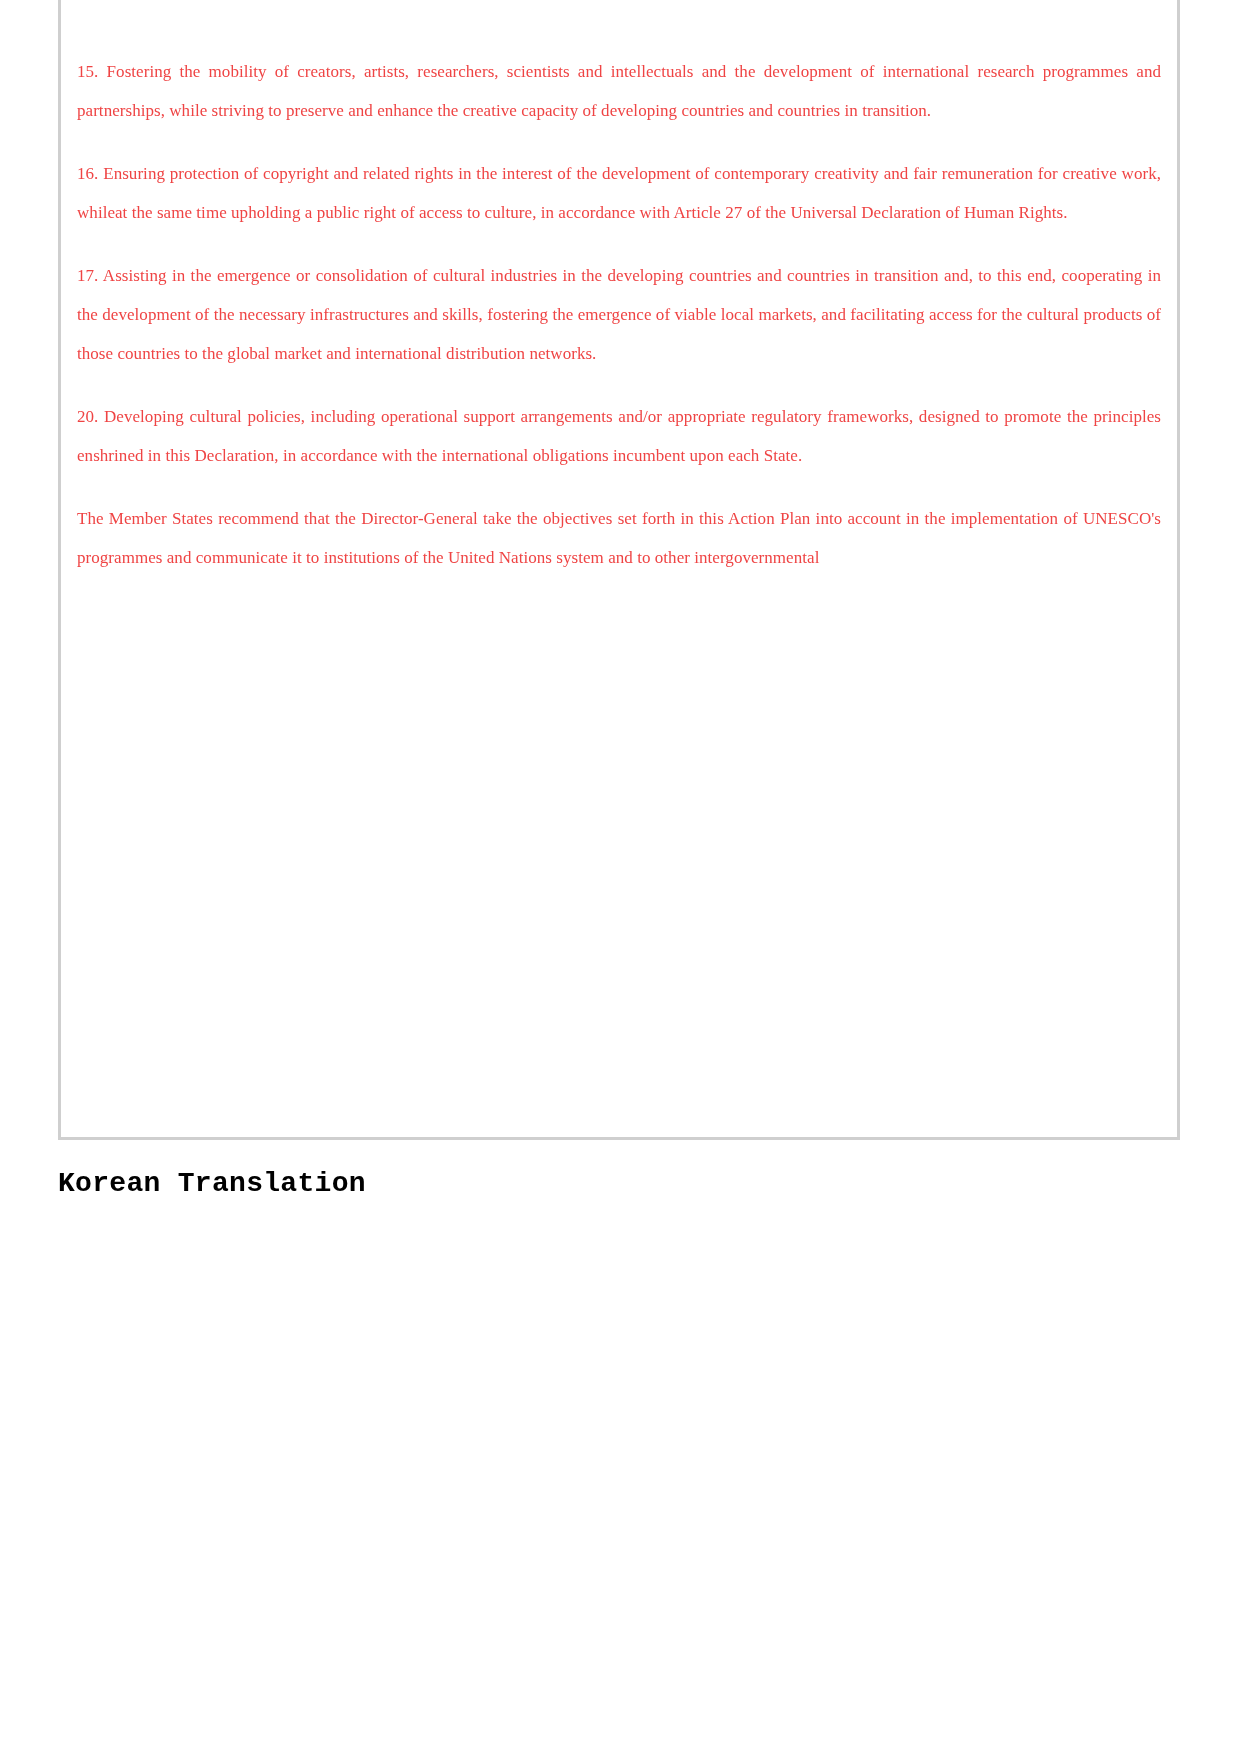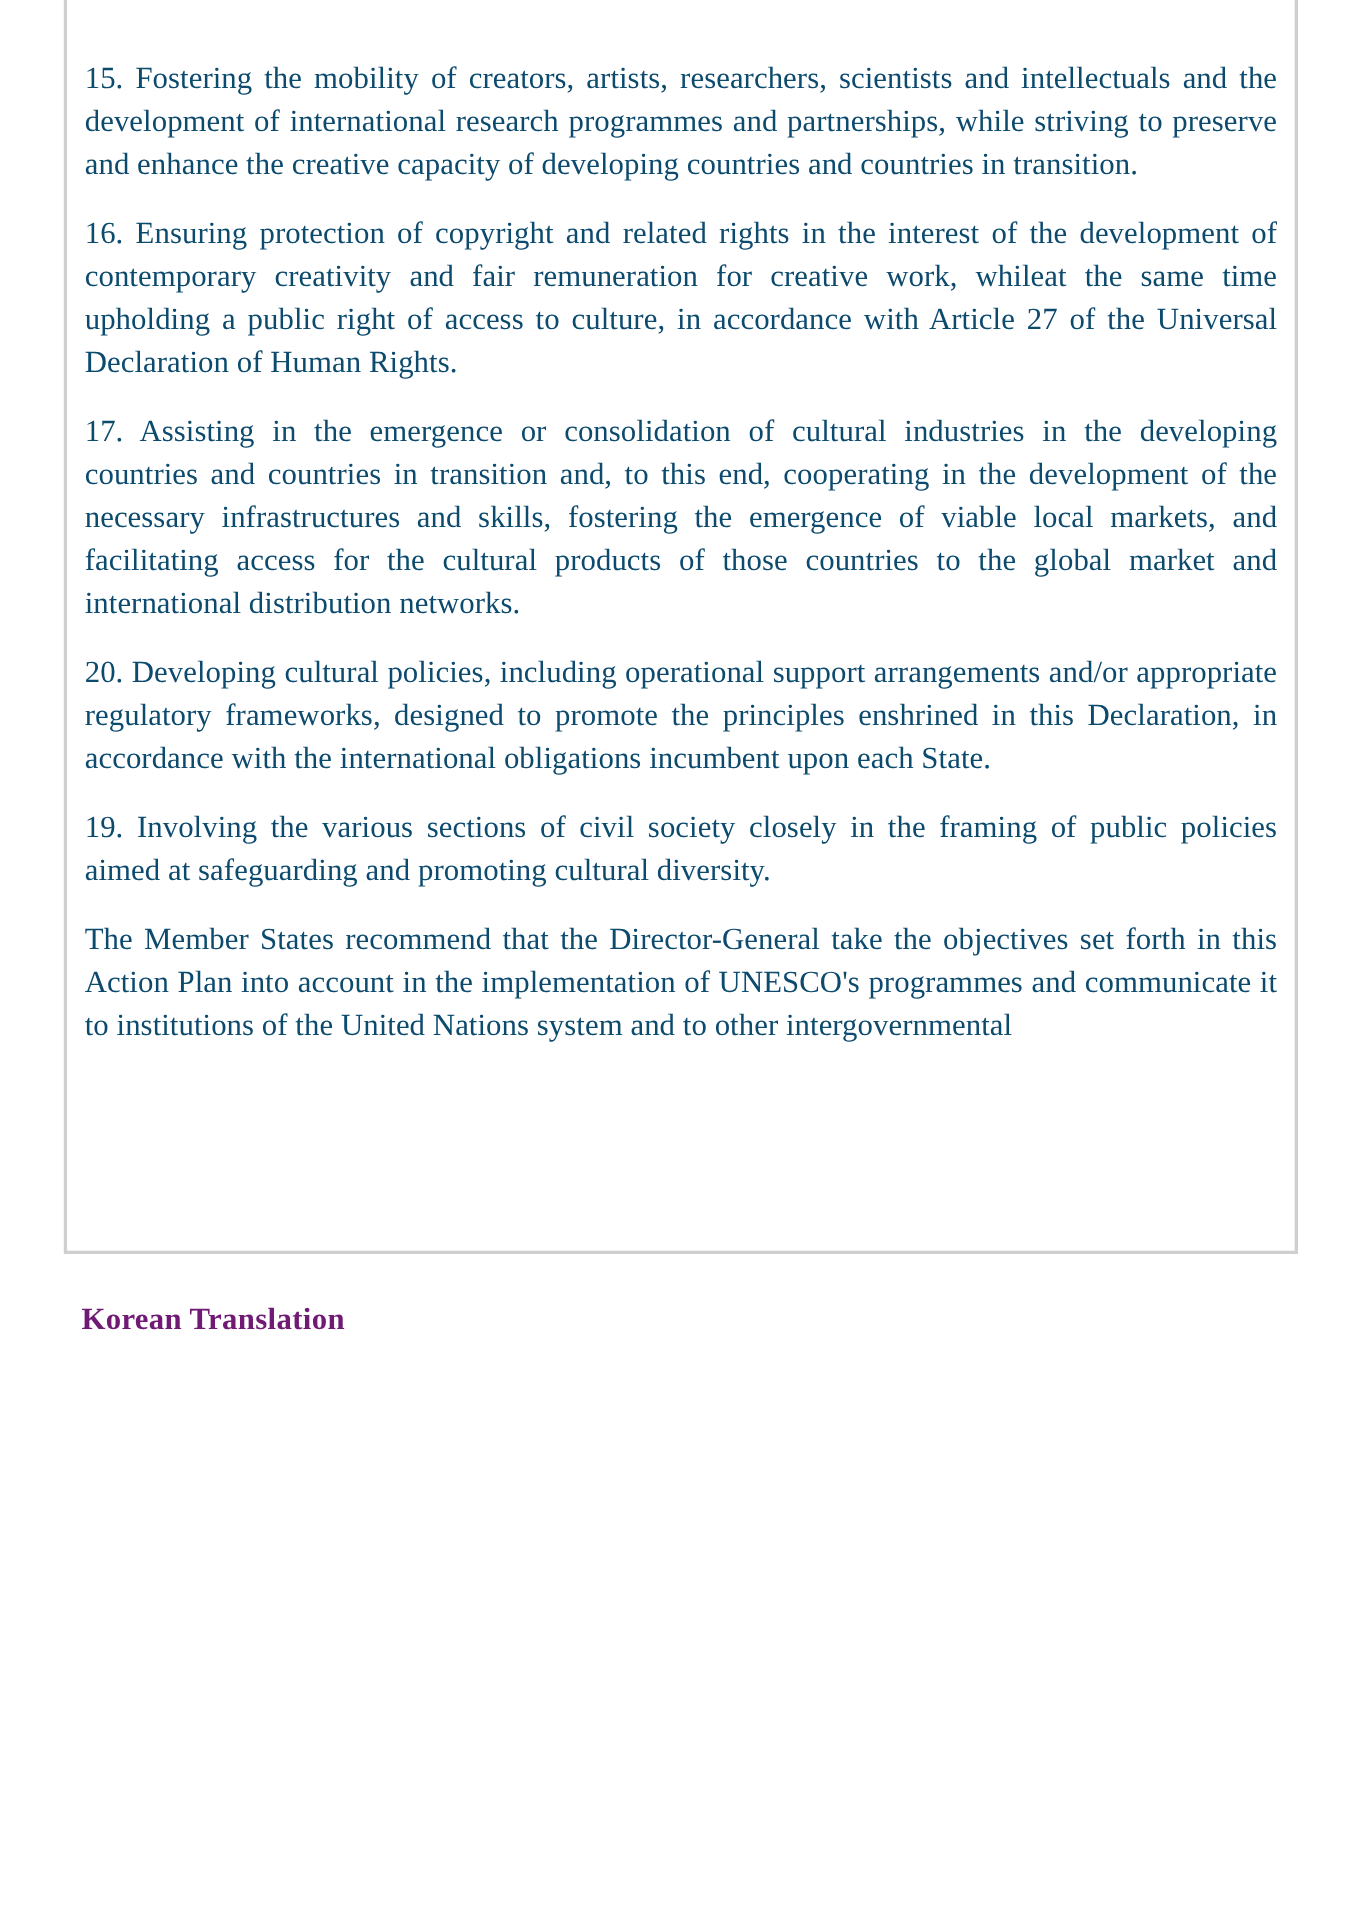--- a/index.html
+++ b/index.html
@@ -25,46 +25,45 @@
       background: #fff;
     }
     .source-inner {
       position: absolute;
       left: 16px;
       right: 16px;
       top: 59px;
     }
     .para {
       font-family: "Liberation Serif", "DejaVu Serif", serif;
-      font-size: 28px;
+      font-size: 17px;
       line-height: 39px;
-      color: #0c4a6e;
+      color: #ef4444;
       text-align: justify;
       margin: 0 0 24px 0;
       letter-spacing: 0.05px;
     }
     .section-heading {
       position: absolute;
       left: 58px;
       top: 1168px;
-      margin: 16px;
-      font-family: Liberation Serif, serif;
+      margin: 0;
+      font-family: Liberation Mono, monospace;
       font-weight: bold;
       font-size: 28px;
-      color: #701a75;
+      color: #000000;
       letter-spacing: 0.3px;
     }
   </style>
 </head>
 <body>
 
 <div class="source-box">
   <div class="source-inner">
     <p class="para">15. Fostering the mobility of creators, artists, researchers, scientists and intellectuals and the development of international research programmes and partnerships, while striving to preserve and enhance the creative capacity of developing countries and countries in transition.</p>
     <p class="para">16. Ensuring protection of copyright and related rights in the interest of the development of contemporary creativity and fair remuneration for creative work, whileat the same time upholding a public right of access to culture, in accordance with Article 27 of the Universal Declaration of Human Rights.</p>
     <p class="para">17. Assisting in the emergence or consolidation of cultural industries in the developing countries and countries in transition and, to this end, cooperating in the development of the necessary infrastructures and skills, fostering the emergence of viable local markets, and facilitating access for the cultural products of those countries to the global market and international distribution networks.</p>
     <p class="para">20. Developing cultural policies, including operational support arrangements and/or appropriate regulatory frameworks, designed to promote the principles enshrined in this Declaration, in accordance with the international obligations incumbent upon each State.</p>
-    <p class="para">19. Involving the various sections of civil society closely in the framing of public policies aimed at safeguarding and promoting cultural diversity.</p>
     <p class="para">The Member States recommend that the Director-General take the objectives set forth in this Action Plan into account in the implementation of UNESCO's programmes and communicate it to institutions of the United Nations system and to other intergovernmental</p>
   </div>
 </div>
 
 <h2 class="section-heading">Korean Translation</h2>
 
 </body></html>

